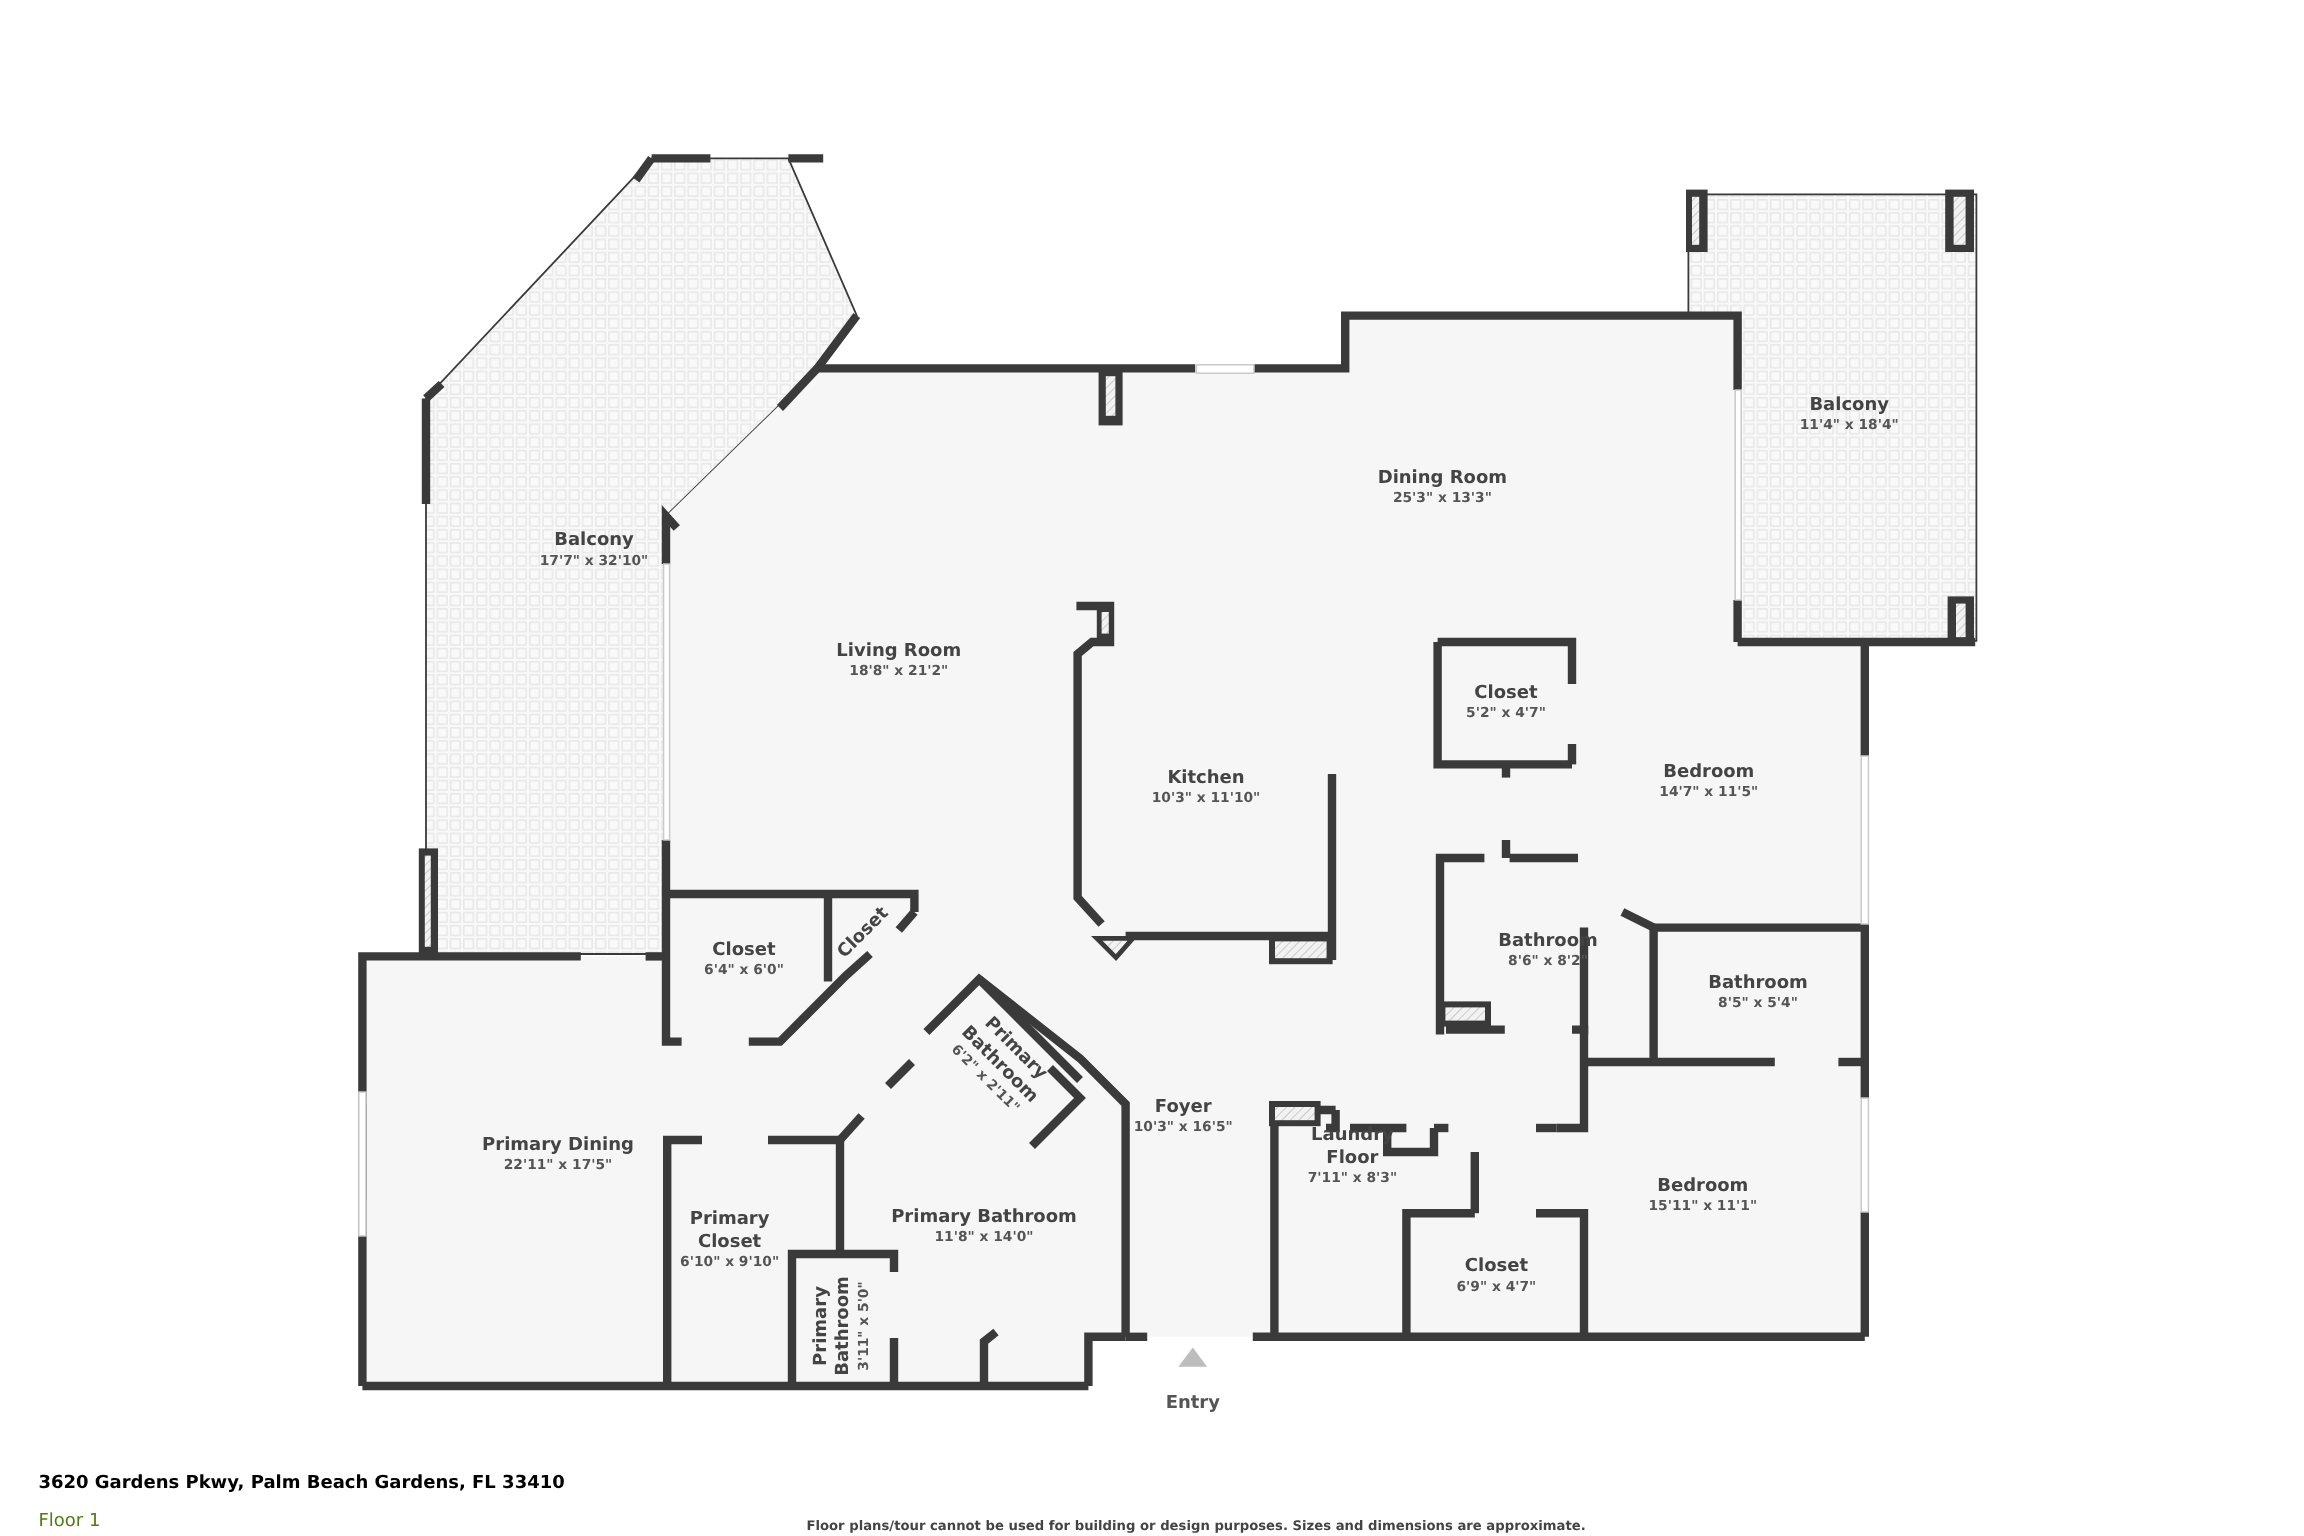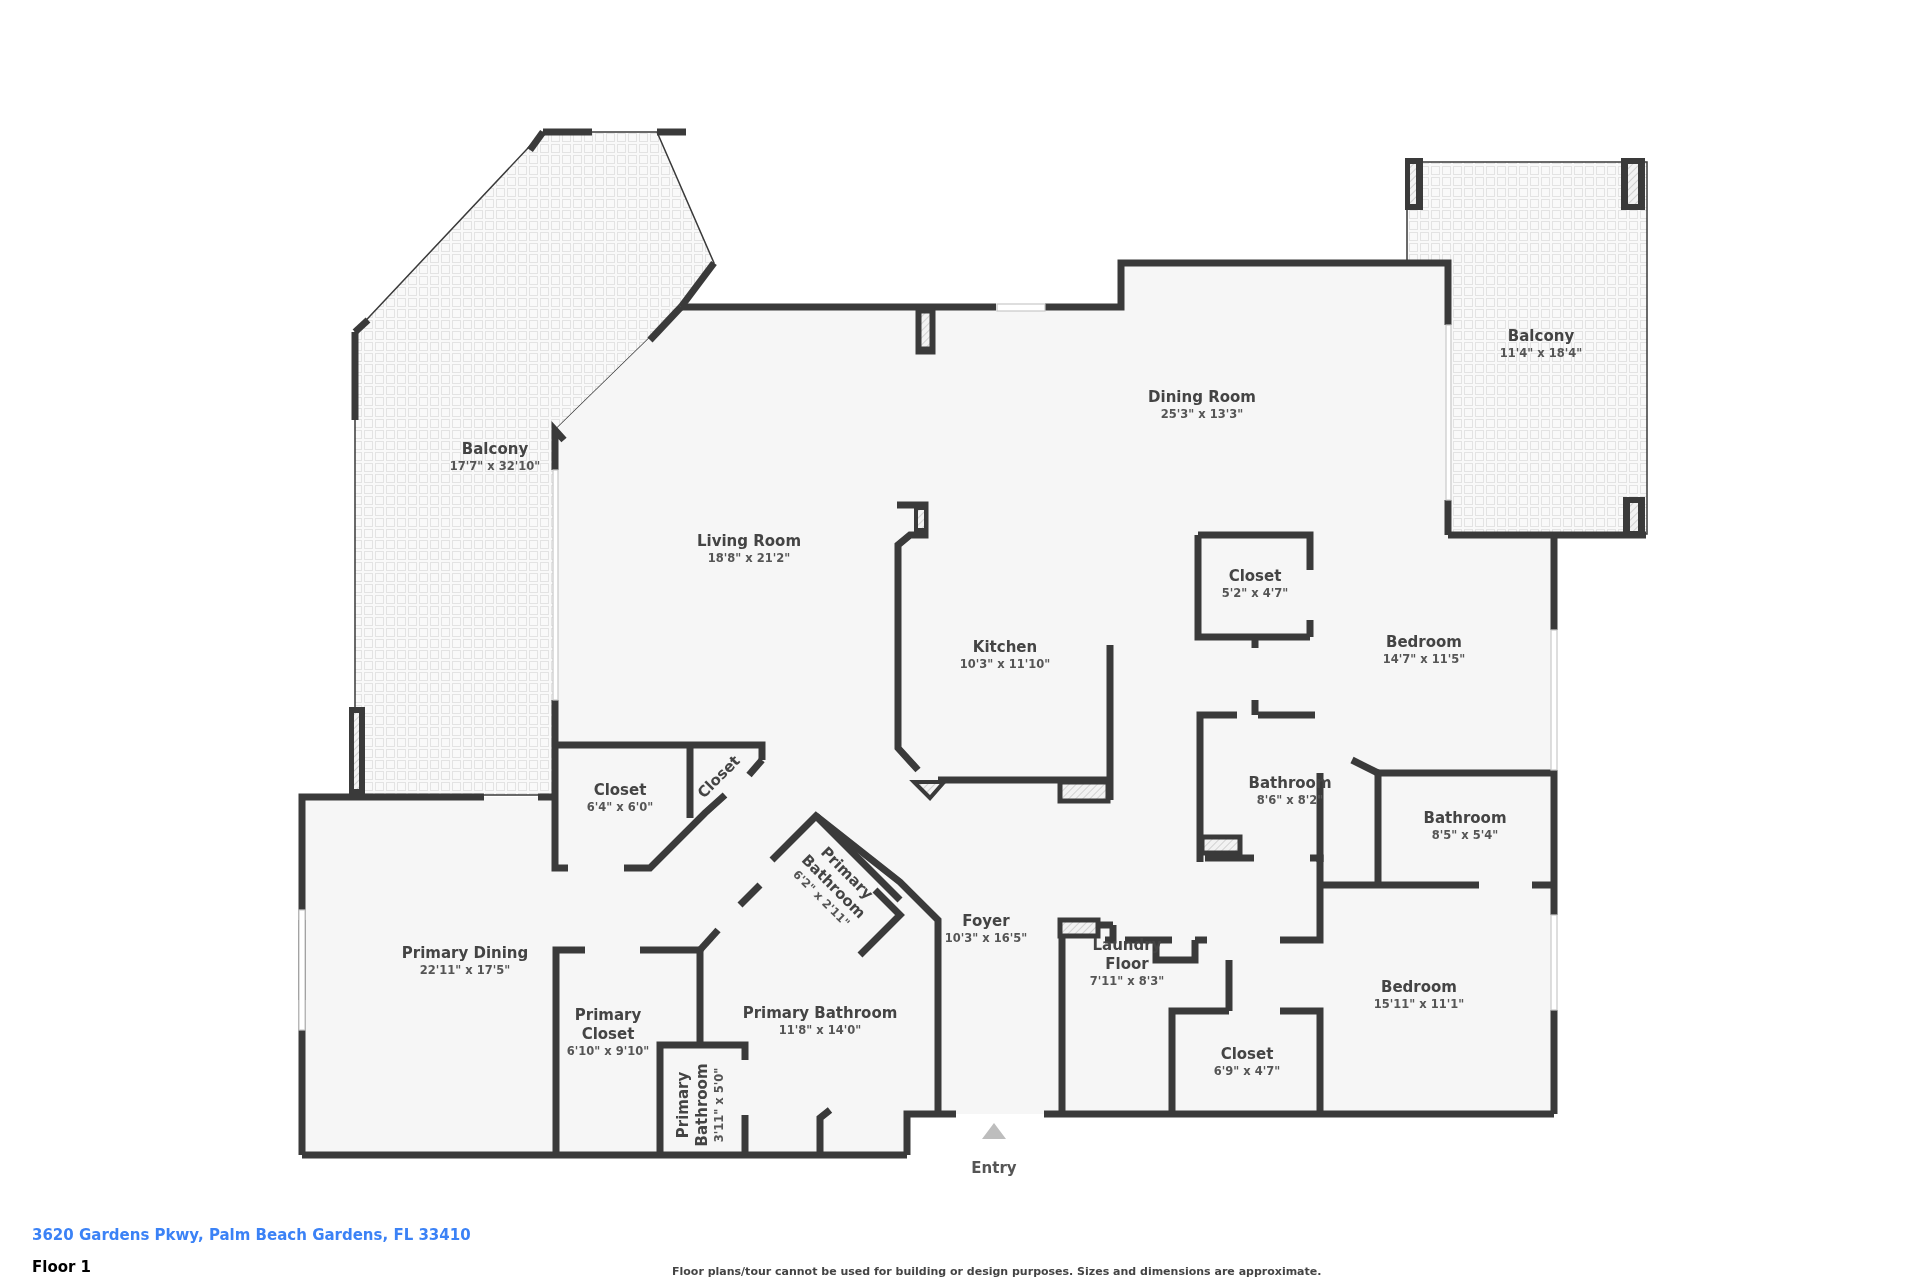--- a/index.html
+++ b/index.html
@@ -6,22 +6,22 @@
   body { width:1920px; height:1280px; position:relative; overflow:hidden;
          font-family:"DejaVu Sans","Liberation Sans",sans-serif; color:#3a3a3a; }
   #plan { position:absolute; left:0; top:0; width:1920px; height:1280px; }
   .room-label { position:absolute; text-align:center; transform:translate(-50%,-50%);
                 white-space:nowrap; line-height:1.25; }
   .room-name { font-size:15px; font-weight:bold; color:#444; display:block; }
   .room-dim { font-size:11.5px; font-weight:bold; color:#555; display:block; }
   .rot { transform:translate(-50%,-50%) rotate(-90deg); }
   .rot45 { transform:translate(-50%,-50%) rotate(45deg); }
   .rotm45 { transform:translate(-50%,-50%) rotate(-45deg); }
-  .footer-address { position:absolute; left:32px; top:1226px; font-size:15px; font-weight:bold; color:#3b82f6; }
-  .footer-floor { position:absolute; left:32px; top:1258px; font-size:15px; font-weight:bold; color:#000000; }
+  .footer-address { position:absolute; left:32px; top:1226px; font-size:15px; font-weight:bold; color:#000000; }
+  .footer-floor { position:absolute; left:32px; top:1258px; font-size:15px; font-weight:normal; color:#4d7c0f; }
   .footer-disclaimer { position:absolute; left:672px; top:1265px; font-size:11px; font-weight:bold; color:#444; }
   .entry-label { position:absolute; left:994px; top:1159px; transform:translateX(-50%); font-size:15px; font-weight:bold; color:#555; }
 </style>
 </head>
 <body>
 
 <svg id="plan" viewBox="0 0 1920 1280" xmlns="http://www.w3.org/2000/svg">
   <defs>
     <pattern id="tile" width="11" height="11" patternUnits="userSpaceOnUse">
       <rect width="11" height="11" fill="#f9f9f9"></rect>

